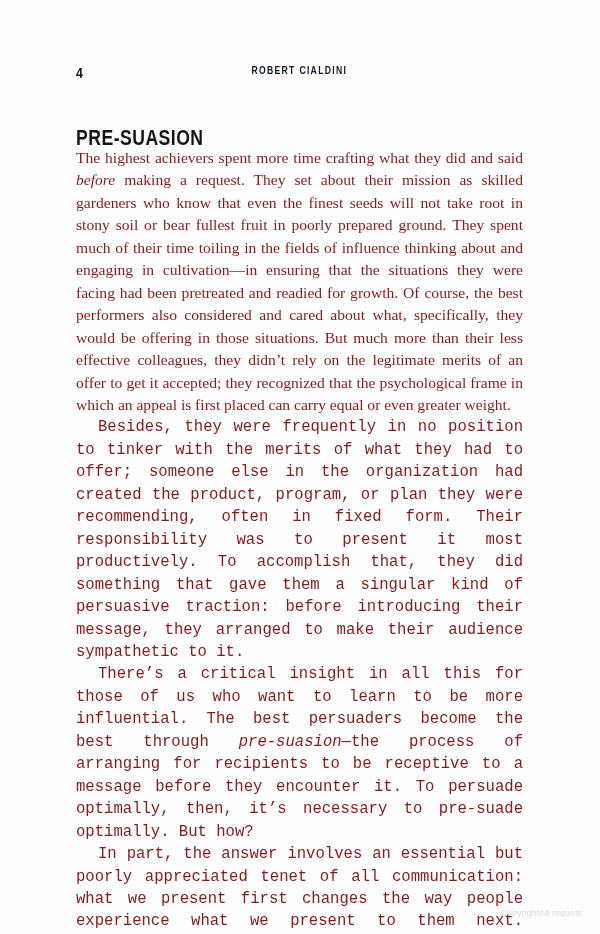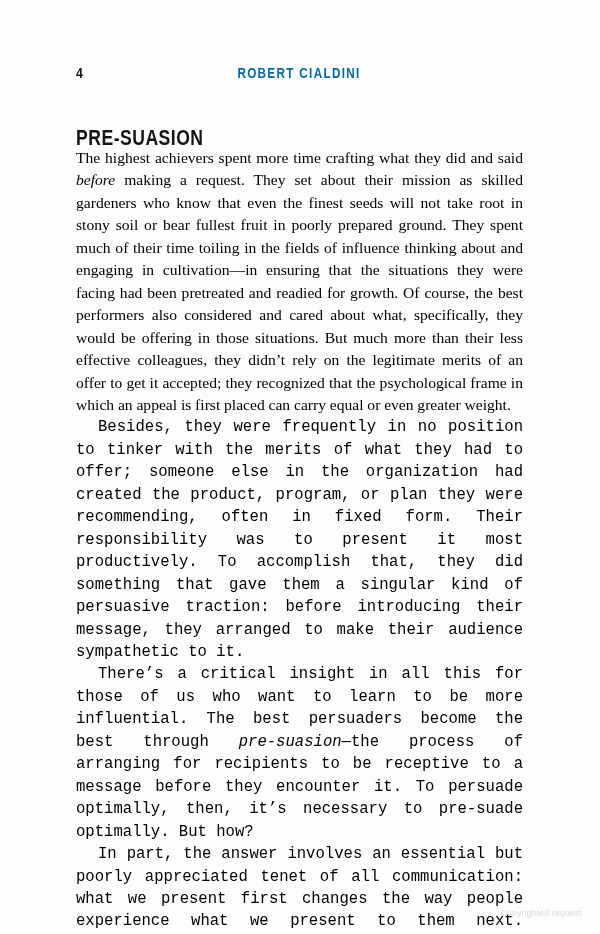--- a/index.html
+++ b/index.html
@@ -44,23 +44,23 @@
     transform-origin: left bottom;
     width: 14px;
   }
   .book-author {
     position: absolute;
     left: 0;
     right: 0;
     text-align: center;
     font-family: "Liberation Sans", sans-serif;
     font-weight: bold;
-    font-size: 15px;
+    font-size: 11px;
     letter-spacing: 1.7px;
-    color: #0369a1;
+    color: #0f172a;
   }
   .book-author span {
     display: inline-block;
     transform: scaleX(0.78);
   }
 
   
   .section-heading {
     position: absolute;
     left: 76px;
@@ -86,21 +86,21 @@
     width: 447px;
   }
   .body-col p {
     margin: 0;
     font-size: 15.6px;
     line-height: 22.45px;
     text-align: justify;
     text-justify: inter-word;
     -webkit-hyphens: none;
     hyphens: none;
-    color: #000000;
+    color: #7f1d1d;
     word-spacing: -0.1px;
   }
   .body-col p.indent {
     text-indent: 22px;
     font-family: Liberation Mono, monospace;
   }
   .body-col p em {
     font-style: italic;
   }
   

